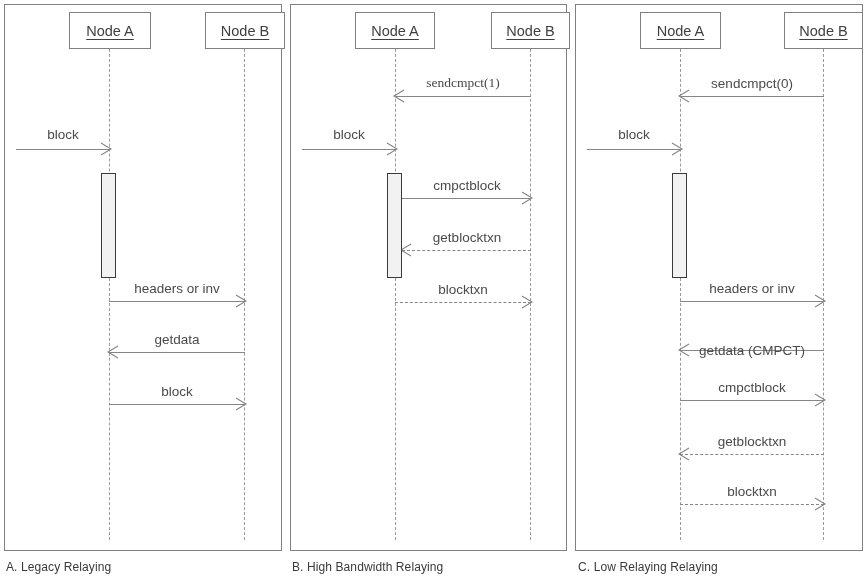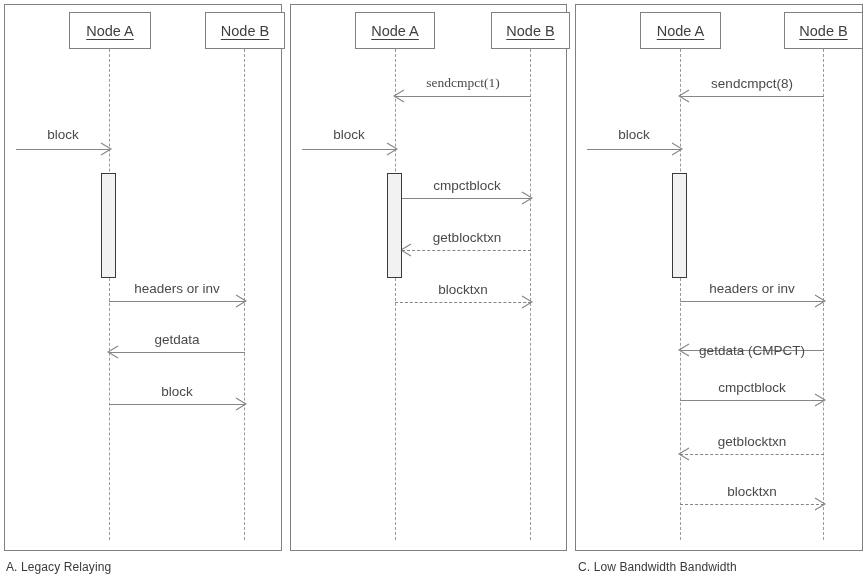--- a/index.html
+++ b/index.html
@@ -225,20 +225,21 @@
         <div class="head">
           <svg width="11" height="12" viewBox="0 0 11 12">
               <path d="M0 0 L10 6 L0 12" fill="none" stroke="#868686" stroke-width="1.1"></path>
             </svg>
         </div>
       </div>
       <div class="msg-label" style="left:172px; top:292px;">blocktxn</div>
 
     </div>
   </div>
+  <div class="panel-caption" style="left:292px; top:560px;">B. High Bandwidth Relaying</div>
 
   <div class="panel" id="panel-c-box" style="left:575px; width:288px;">
     <div class="panel-inner">
 
       <div class="node-box" style="left:64px; top:7px; width:81px; height:37px;">
         <span class="node-label">Node A</span>
       </div>
       <div class="node-box" style="left:208px; top:7px; width:79px; height:37px;">
         <span class="node-label">Node B</span>
       </div>
@@ -249,21 +250,21 @@
       <div class="activation" style="left:96px; top:168px; width:15px; height:105px;"></div>
 
       <div class="msg left" style="left:104px; width:144px; top:91px;">
         <div class="line"></div>
         <div class="head">
           <svg width="11" height="12" viewBox="0 0 11 12">
               <path d="M10 0 L0 6 L10 12" fill="none" stroke="#868686" stroke-width="1.1"></path>
             </svg>
         </div>
       </div>
-      <div class="msg-label" style="left:176px; top:86px;">sendcmpct(8)</div>
+      <div class="msg-label" style="left:176px; top:86px;">sendcmpct(0)</div>
 
       <div class="msg right" style="left:11px; width:94px; top:144px;">
         <div class="line"></div>
         <div class="head">
           <svg width="11" height="12" viewBox="0 0 11 12">
               <path d="M0 0 L10 6 L0 12" fill="none" stroke="#868686" stroke-width="1.1"></path>
             </svg>
         </div>
       </div>
       <div class="msg-label" style="left:58px; top:137px;">block</div>
@@ -313,15 +314,15 @@
         <div class="head">
           <svg width="11" height="12" viewBox="0 0 11 12">
               <path d="M0 0 L10 6 L0 12" fill="none" stroke="#868686" stroke-width="1.1"></path>
             </svg>
         </div>
       </div>
       <div class="msg-label" style="left:176px; top:494px;">blocktxn</div>
 
     </div>
   </div>
-  <div class="panel-caption" style="left:578px; top:560px;">C. Low Bandwidth Bandwidth</div>
+  <div class="panel-caption" style="left:578px; top:560px;">C. Low Relaying Relaying</div>
 
 </div>
 
 </body></html>

